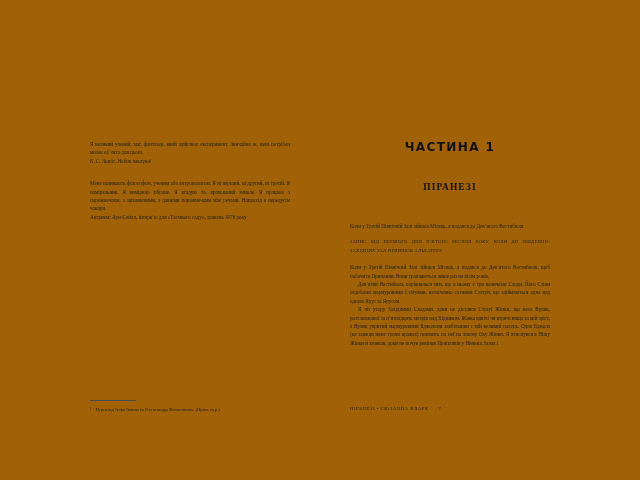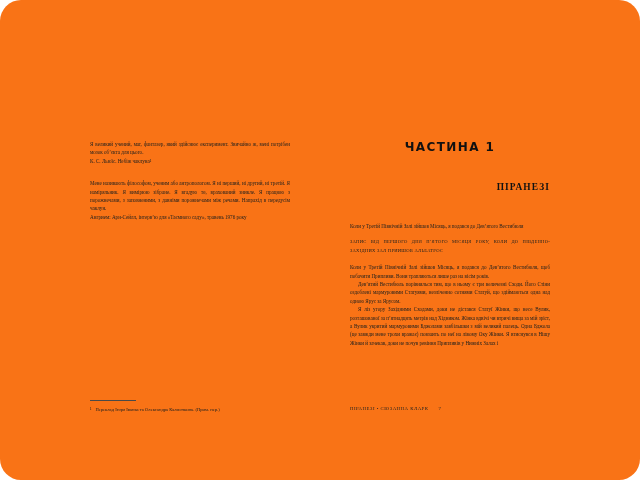--- a/index.html
+++ b/index.html
@@ -4,25 +4,24 @@
 <style>
   html, body {
     margin: 0;
     padding: 0;
     background: #ffffff;
   }
   #page {
     position: relative;
     width: 640px;
     height: 480px;
-    background: #f97316;
+    background: #a16207;
     overflow: hidden;
     font-family: "Liberation Serif", serif;
     color: #1a1a1a;
-    border-radius: 21px;
   }
 
   
   .left-page {
     position: absolute;
     left: 90px;
     top: 140px;
     width: 200px;
   }
   .epi-block {
@@ -85,21 +84,21 @@
     font-size: 12px;
     letter-spacing: 1.4px;
     text-align: center;
     color: #111;
     margin: 0 0 28px 0;
   }
   .chapter-title {
     font-family: "Liberation Serif", serif;
     font-size: 9.4px;
     letter-spacing: 1.1px;
-    text-align: right;
+    text-align: center;
     color: #111;
     margin: 0 0 30px 0;
   }
   .body-p {
     font-size: 5.1px;
     line-height: 8.4px;
     text-align: justify;
     color: #23221f;
     margin: 0;
   }

